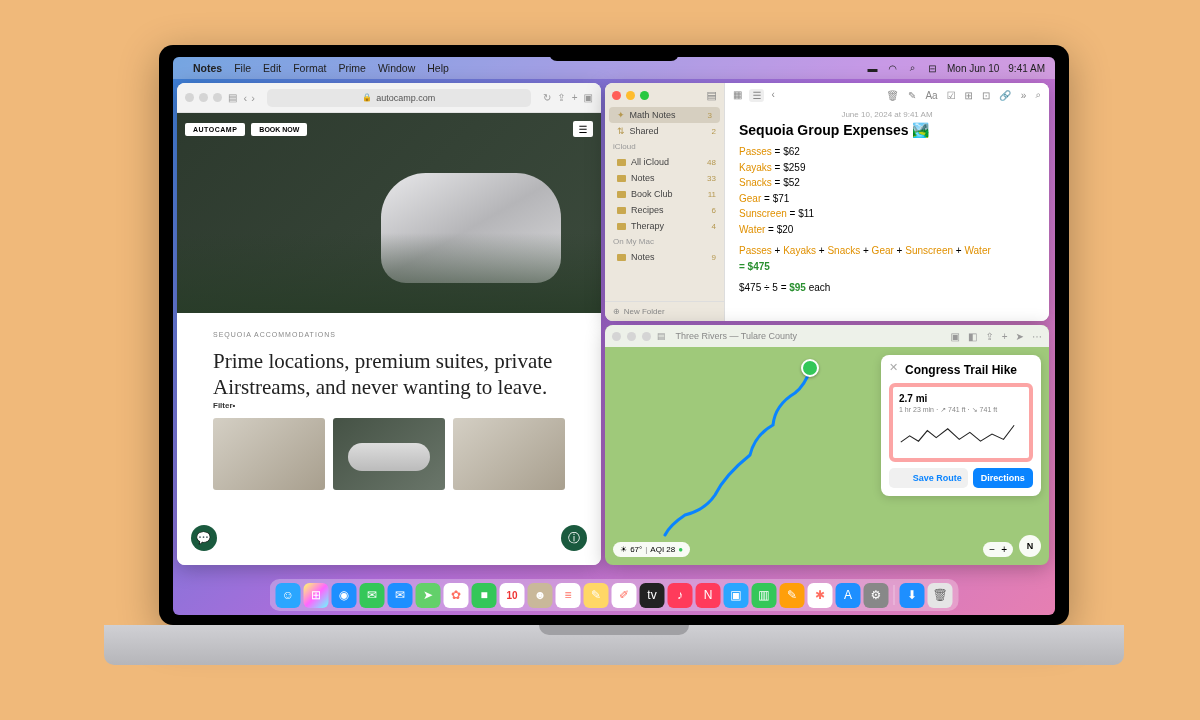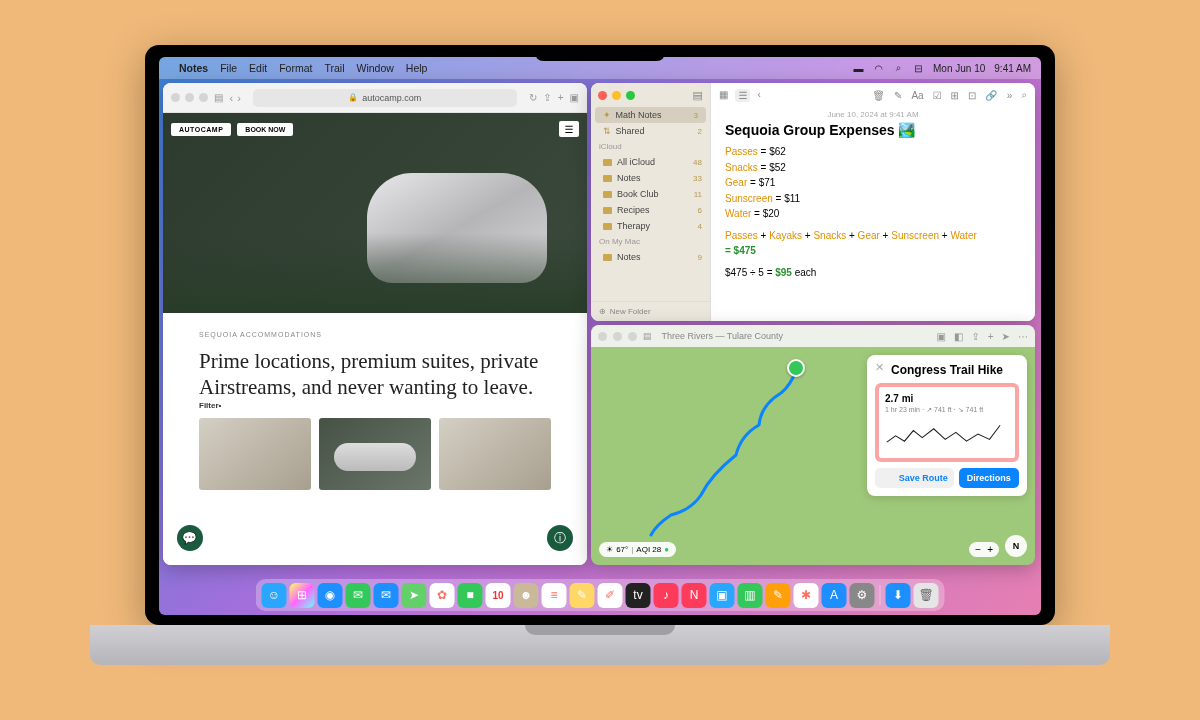--- a/index.html
+++ b/index.html
@@ -1,17 +1,17 @@
 <!DOCTYPE html>
 <html><head>
 <meta charset="utf-8">
 <style>
 * { margin:0; padding:0; box-sizing:border-box; font-family:-apple-system,BlinkMacSystemFont,"Helvetica Neue",sans-serif; }
 body { background:#f0b97a; width:1200px; height:720px; overflow:hidden; position:relative; }
-.laptop { position:absolute; left:145px; top:45px; width:910px; height:620px; }
+.laptop { position:absolute; left:159px; top:45px; width:910px; height:620px; }
 .bezel { width:100%; height:580px; background:#000; border-radius:14px; padding:12px 14px 10px; position:relative; box-shadow:0 10px 40px rgba(0,0,0,.3); }
 .bezel::before { content:""; position:absolute; left:50%; top:0; transform:translateX(-50%); width:130px; height:16px; background:#000; border-radius:0 0 8px 8px; z-index:10; }
 .screen { width:100%; height:100%; background:linear-gradient(135deg,#3a7fd5,#b06ddb,#e67fb2); border-radius:6px; overflow:hidden; position:relative; }
 .base { position:absolute; left:-55px; right:-55px; height:40px; bottom:0; background:linear-gradient(#d0d0d4,#b5b5b9); border-radius:0 0 10px 10px; }
 .base::before { content:""; position:absolute; left:50%; top:0; transform:translateX(-50%); width:150px; height:10px; background:#a0a0a4; border-radius:0 0 12px 12px; }
 
 .menubar { height:22px; display:flex; align-items:center; padding:0 10px; font-size:10.5px; color:#222; background:rgba(255,255,255,.3); }
 .menubar .apple { font-size:12px; margin-right:10px; }
 .menubar .items { display:flex; gap:12px; }
 .menubar .items span:first-child { font-weight:600; }
@@ -103,21 +103,21 @@
   <div class="bezel">
     <div class="screen">
 
       <div class="menubar">
         <span class="apple"></span>
         <div class="items">
           <span>Notes</span>
           <span>File</span>
           <span>Edit</span>
           <span>Format</span>
-          <span>Trail</span>
+          <span>Prime</span>
           <span>Window</span>
           <span>Help</span>
         </div>
         <div class="right">
           <span class="status-icon">▬</span>
           <span class="status-icon">◠</span>
           <span class="status-icon">⌕</span>
           <span class="status-icon">⊟</span>
           <span>Mon Jun 10</span>
           <span>9:41 AM</span>
@@ -241,20 +241,21 @@
               <span>⊞</span>
               <span>⊡</span>
               <span>🔗</span>
               <span>»</span>
               <span>⌕</span>
             </div>
             <div class="note-date">June 10, 2024 at 9:41 AM</div>
             <div class="note-title">Sequoia Group Expenses 🏞️</div>
             <div class="note-body">
               <div><span class="var">Passes</span> <span>= $62</span></div>
+              <div><span class="var">Kayaks</span> <span>= $259</span></div>
               <div><span class="var">Snacks</span> <span>= $52</span></div>
               <div><span class="var">Gear</span> <span>= $71</span></div>
               <div><span class="var">Sunscreen</span> <span>= $11</span></div>
               <div><span class="var">Water</span> <span>= $20</span></div>
               <div style="height:6px"></div>
               <div><span class="var">Passes</span> + <span class="var">Kayaks</span> + <span class="var">Snacks</span> + <span class="var">Gear</span> + <span class="var">Sunscreen</span> + <span class="var">Water</span></div>
               <div><span class="res">= $475</span></div>
               <div style="height:6px"></div>
               <div><span>$475 ÷ 5 = </span><span class="res">$95</span><span> each</span></div>
             </div>

